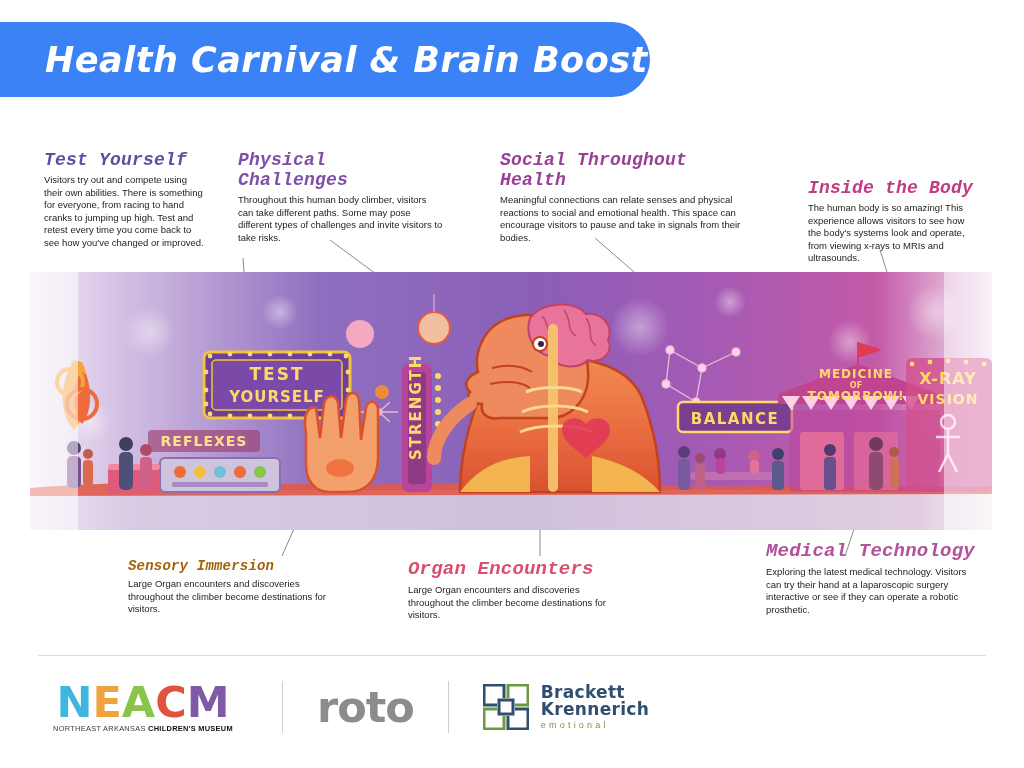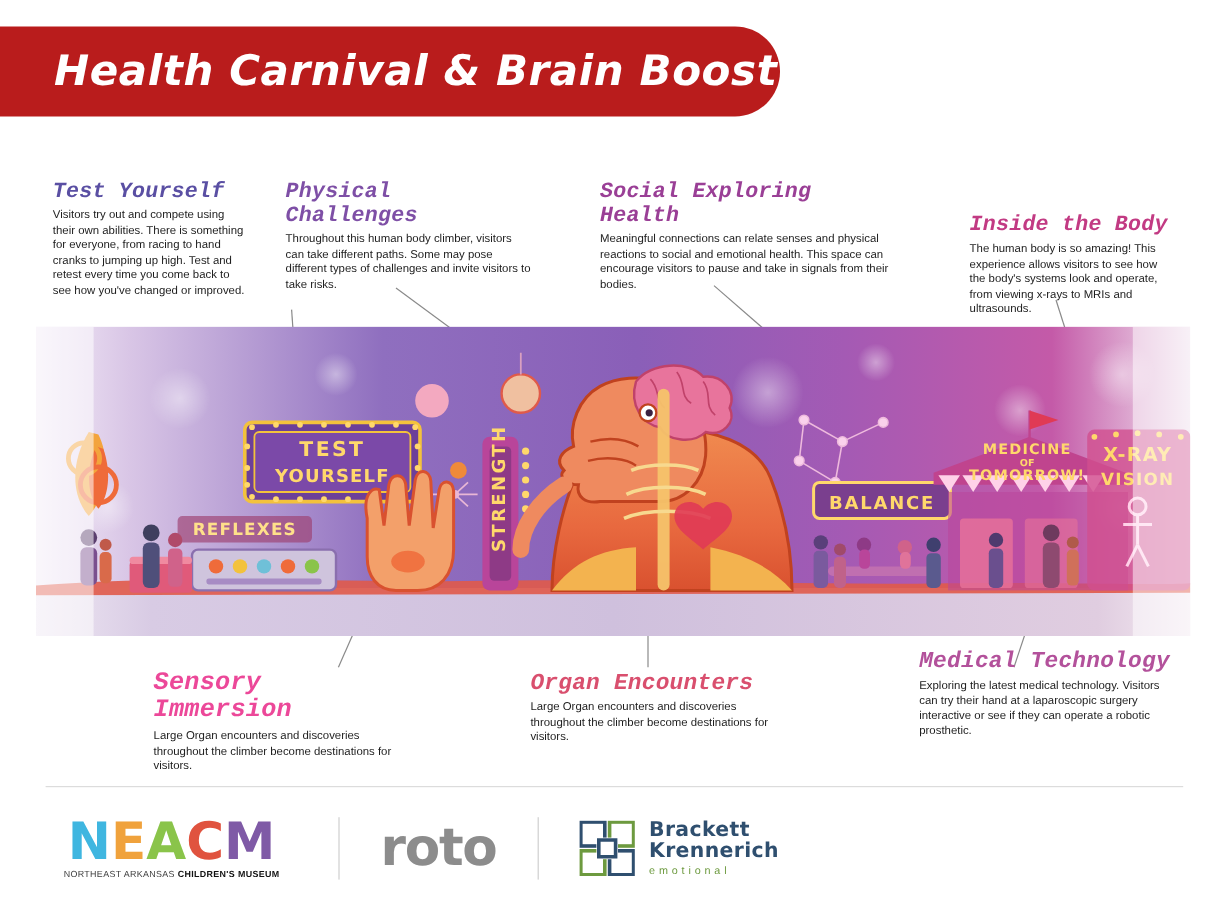--- a/index.html
+++ b/index.html
@@ -6,21 +6,21 @@
   body{
     width:1024px;height:768px;
     background:#ffffff;
     font-family:"Liberation Sans", sans-serif;
     position:relative;
     overflow:hidden;
   }
   
   #title-banner{
     position:absolute;left:0;top:22px;width:650px;height:75px;
-    background:#b91c1c;
+    background:#3b82f6;
     border-top-right-radius:38px;border-bottom-right-radius:38px;
     display:flex;align-items:center;
   }
   #title-text{
     color:#ffffff;
     font-family:"DejaVu Sans", sans-serif;
     font-size:35px;font-weight:bold;font-style:italic;
     letter-spacing:.5px;
     padding-left:45px;
   }
@@ -99,35 +99,35 @@
   <h3 style="color:#5a4fa3;">Test Yourself</h3>
   <p>Visitors try out and compete using their own abilities. There is something for everyone, from racing to hand cranks to jumping up high. Test and retest every time you come back to see how you've changed or improved.</p>
 </div>
 
 <div class="callout" style="left:238px;top:150px;width:205px;">
   <h3 style="color:#7e4fa6;">Physical Challenges</h3>
   <p>Throughout this human body climber, visitors can take different paths. Some may pose different types of challenges and invite visitors to take risks.</p>
 </div>
 
 <div class="callout" style="left:500px;top:150px;width:250px;">
-  <h3 style="color:#9a3f96;">Social Exploring Health</h3>
+  <h3 style="color:#9a3f96;">Social Throughout Health</h3>
   <p>Meaningful connections can relate senses and physical reactions to social and emotional health. This space can encourage visitors to pause and take in signals from their bodies.</p>
 </div>
 
 <div class="callout" style="left:808px;top:150px;width:172px;margin-top:28px;">
   <h3 style="color:#c23a83;">Inside the Body</h3>
   <p>The human body is so amazing! This experience allows visitors to see how the body's systems look and operate, from viewing x-rays to MRIs and ultrasounds.</p>
 </div>
 
 <div class="callout" style="left:128px;top:558px;width:205px;">
-  <h3 style="color:#ec4899;font-size:21px;">Sensory Immersion</h3>
+  <h3 style="color:#a16207;font-size:14px;">Sensory Immersion</h3>
   <p>Large Organ encounters and discoveries throughout the climber become destinations for visitors.</p>
 </div>
 
-<div class="callout" style="left:442px;top:558px;width:200px;">
+<div class="callout" style="left:408px;top:558px;width:200px;">
   <h3 style="color:#d94f6e;font-size:19px;">Organ Encounters</h3>
   <p>Large Organ encounters and discoveries throughout the climber become destinations for visitors.</p>
 </div>
 
 <div class="callout" style="left:738px;top:540px;width:215px;margin-left:28px;">
   <h3 style="color:#b3519b;font-size:19px;">Medical Technology</h3>
   <p>Exploring the latest medical technology. Visitors can try their hand at a laparoscopic surgery interactive or see if they can operate a robotic prosthetic.</p>
 </div>
 
 <div id="illustration">

